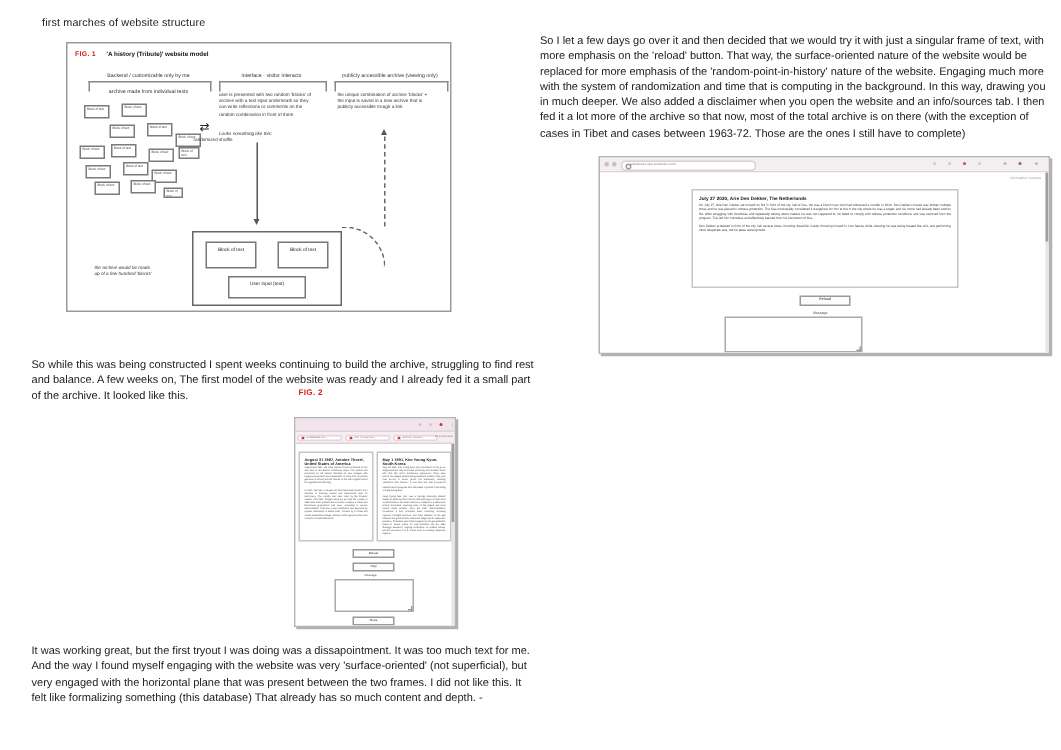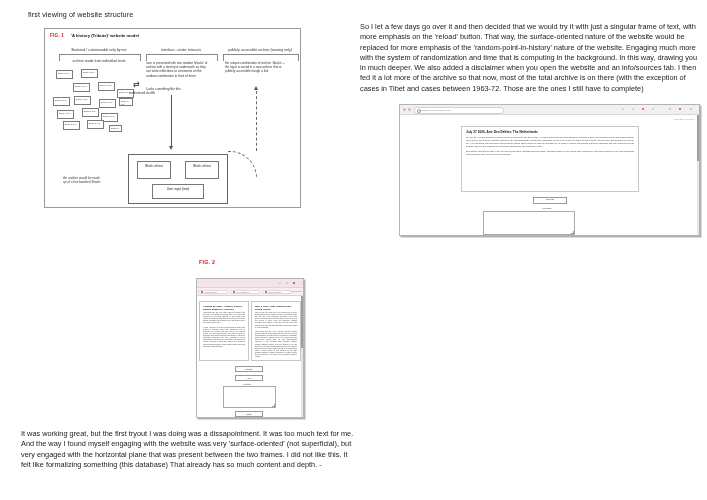--- a/index.html
+++ b/index.html
@@ -151,21 +151,21 @@
     width:2px;height:2px;border-radius:50%;background:#c0392b;
     margin-right:1.2px;flex:none;
   }
   .win-ctrl{position:absolute;top:3px;width:2.3px;height:2.3px;border-radius:50%;}
 </style>
 </head>
 <body>
 
 <div class="page">
 
-  <div class="heading-small" style="left:28px;top:10px;">first viewing of website structure</div>
+  <div class="heading-small" style="left:28px;top:10px;">first marches of website structure</div>
 
   <div class="fig1">
 
     <div class="fig-label" style="left:5px;top:4px;">FIG. 1</div>
     <div class="fig-title" style="left:26px;top:4.3px;">'A history (Tribute)' website model</div>
 
     <div class="col-head" style="left:14px;top:19px;width:80px;">Backend / customizable only by me</div>
     <div class="col-head" style="left:101px;top:19px;width:70px;">interface - visitor interacts</div>
     <div class="col-head" style="left:178px;top:19px;width:74px;">publicly accessible archive (viewing only)</div>
 
@@ -251,20 +251,21 @@
       <div class="textarea" style="left:83px;top:96px;width:92px;height:24px;">
         <span class="grip"></span>
       </div>
 
       <div class="scrollbar" style="right:0;top:0;height:122px;">
         <div class="thumb" style="top:0;height:46px;"></div>
       </div>
     </div>
   </div>
 
+  <div class="para" style="left:21px;top:238px;width:336px;">So while this was being constructed I spent weeks continuing to build the archive, struggling to find rest and balance. A few weeks on, The first model of the website was ready and I already fed it a small part of the archive. It looked like this.</div>
 
   <div class="fig-label" style="left:199px;top:259px;font-size:5.4px;">FIG. 2</div>
 
   <div class="browser" style="left:196px;top:278px;width:108px;height:140px;">
 
     <div class="bw-chrome pink" style="height:8px;">
       <div class="win-ctrl" style="left:82px;background:#cfc3c9;"></div>
       <div class="win-ctrl" style="left:89px;background:#cfc3c9;"></div>
       <div class="win-ctrl" style="left:96px;background:#c0392b;"></div>
       <div style="position:absolute;left:103px;top:2px;font-size:3px;color:#777;">⋮</div>

